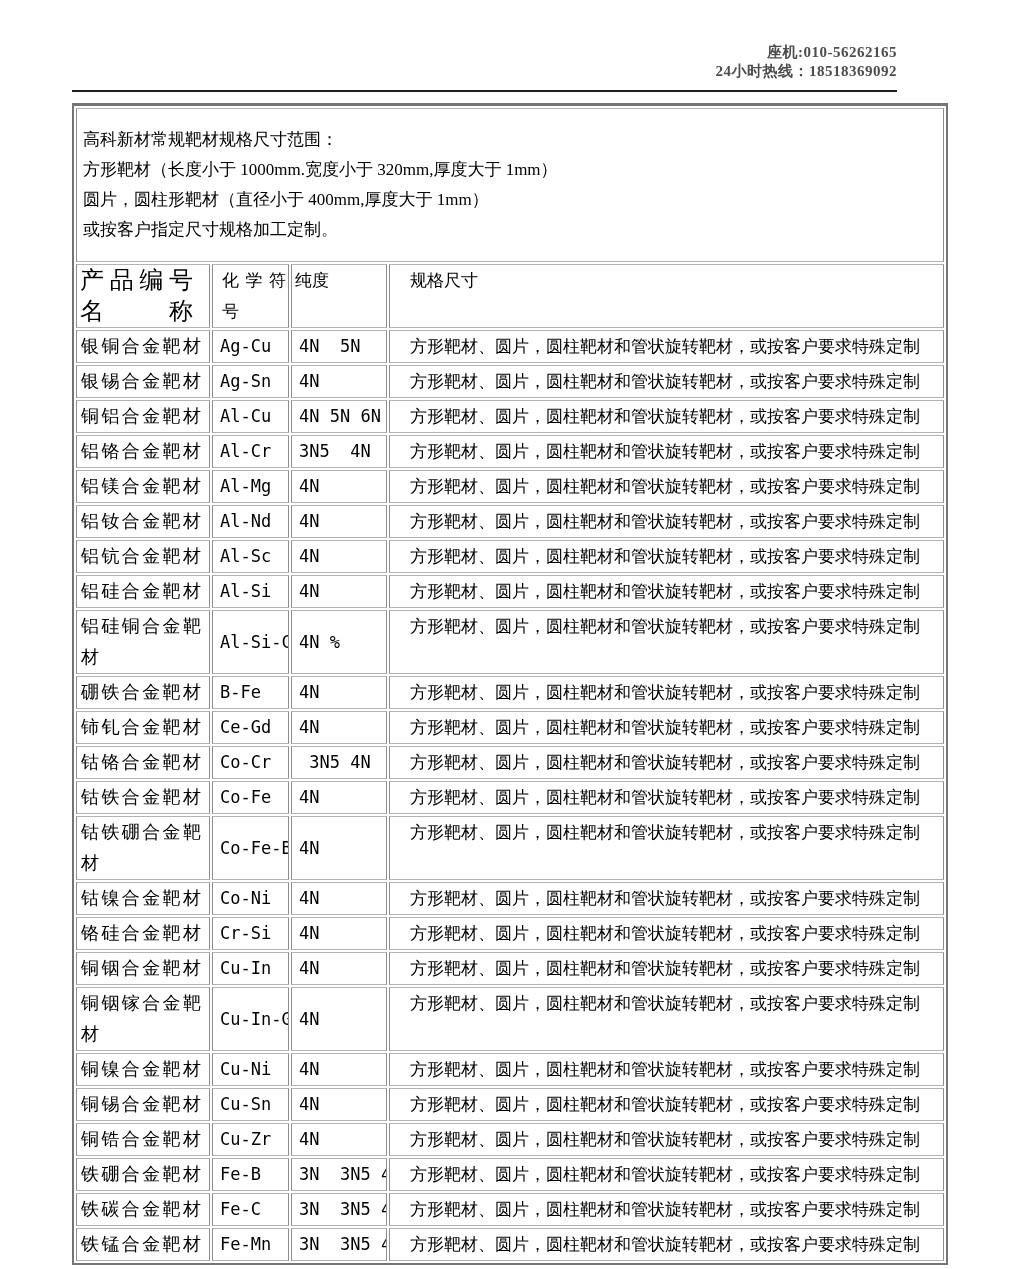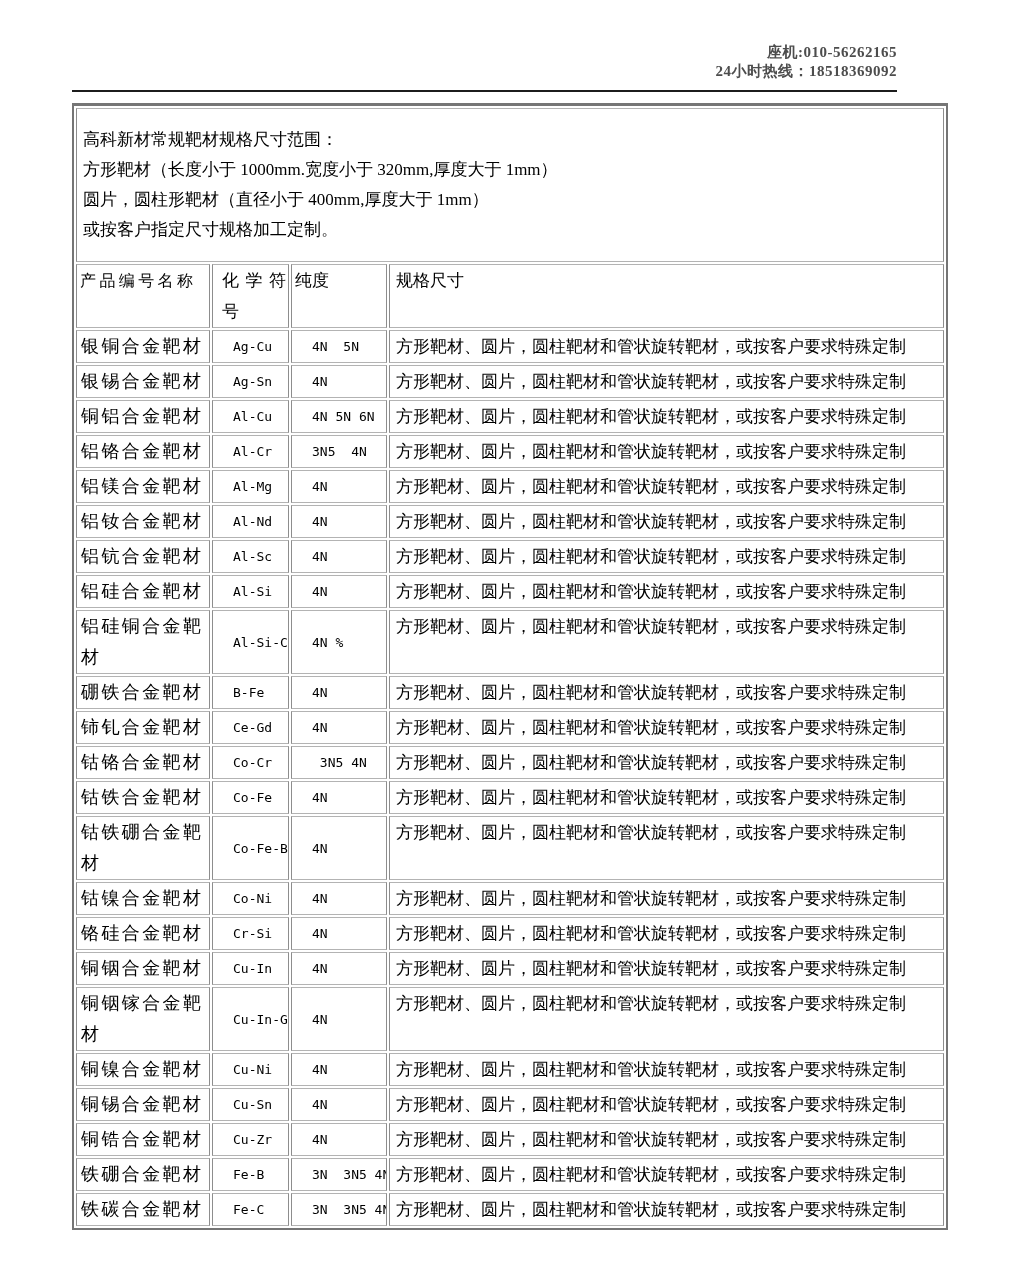--- a/index.html
+++ b/index.html
@@ -61,43 +61,43 @@
     font-size: 17px;
     vertical-align: top;
   }
 
   
   tr.header-row td { vertical-align: top; }
   tr.header-row td.h-name {
     text-align: justify;
     text-align-last: justify;
     padding: 0 16px 0 3px;
-    font-size: 16px;
+    font-size: 24px;
   }
   tr.header-row td.h-symbol {
     text-align: justify;
     padding: 0 2px 0 9px;
   }
 
   
   td.name {
     text-align: justify;
     text-align-last: justify;
     padding: 0 8px 0 4px;
     font-size: 18px;
   }
   td.sym, td.pur {
     font-family: "DejaVu Sans Mono", "Liberation Mono", monospace;
-    font-size: 13px;
+    font-size: 17px;
     white-space: pre;
-    padding: 0 2px 0 20px;
+    padding: 0 2px 0 7px;
   }
   td.spec {
     vertical-align: top;
-    padding: 0 2px 0 6px;
+    padding: 0 2px 0 20px;
     white-space: nowrap;
     margin-top: 29px;
   }
 </style>
 </head>
 <body>
 
 <div class="topbar">
   <span>座机:010-56262165</span>
   <span class="hotline">24小时热线：18518369092</span>
@@ -256,14 +256,20 @@
     <td class="sym">Fe-B</td>
     <td class="pur">3N  3N5 4N</td>
     <td class="spec">方形靶材、圆片，圆柱靶材和管状旋转靶材，或按客户要求特殊定制</td>
   </tr>
       <tr>
     <td class="name">铁碳合金靶材</td>
     <td class="sym">Fe-C</td>
     <td class="pur">3N  3N5 4N</td>
     <td class="spec">方形靶材、圆片，圆柱靶材和管状旋转靶材，或按客户要求特殊定制</td>
   </tr>
+      <tr>
+    <td class="name">铁锰合金靶材</td>
+    <td class="sym">Fe-Mn</td>
+    <td class="pur">3N  3N5 4N</td>
+    <td class="spec">方形靶材、圆片，圆柱靶材和管状旋转靶材，或按客户要求特殊定制</td>
+  </tr>
     </tbody>
 </table>
 
 </body></html>

